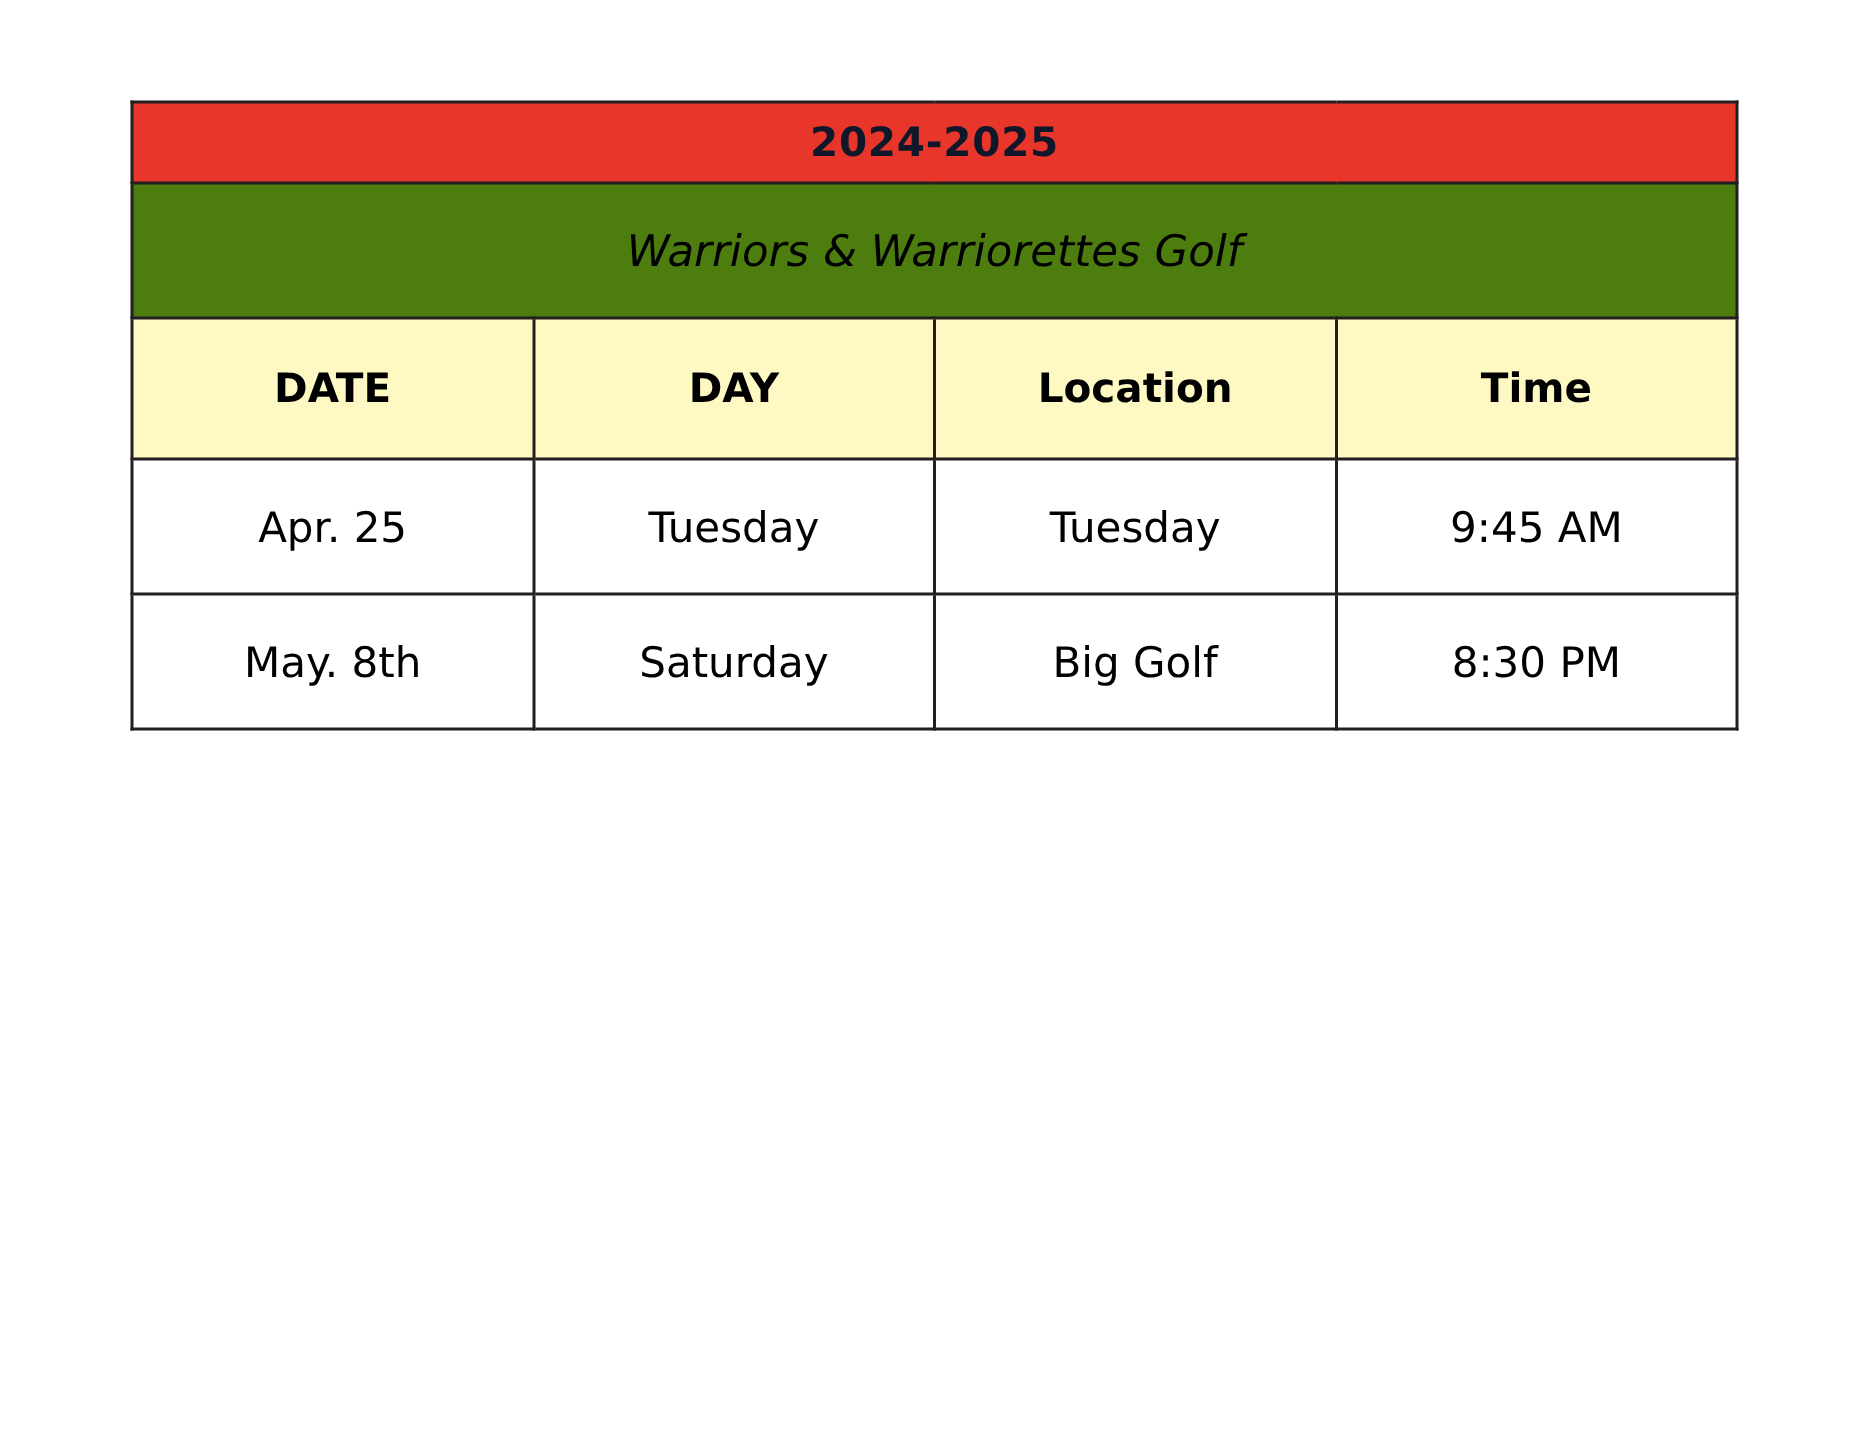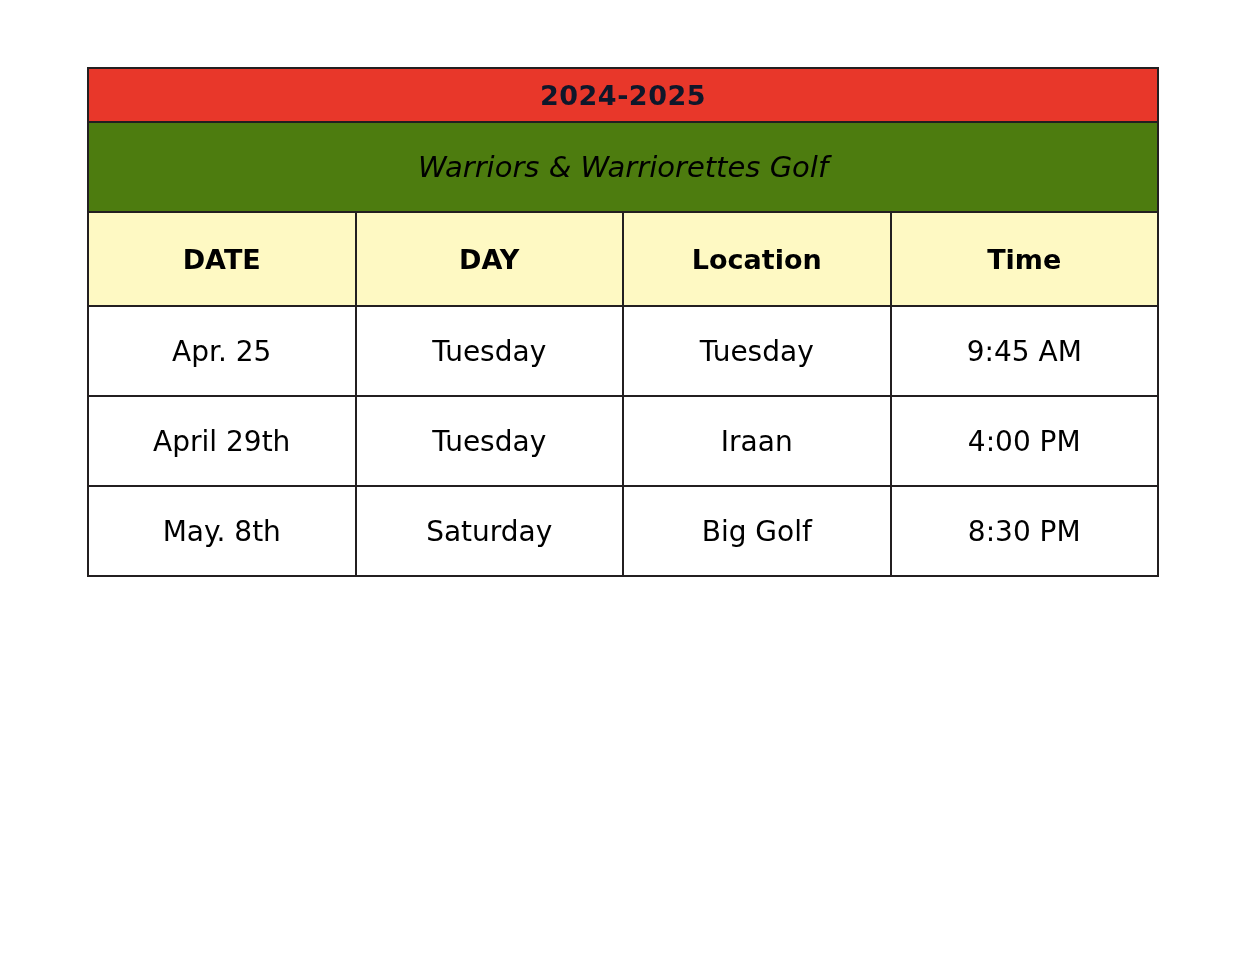--- a/index.html
+++ b/index.html
@@ -82,26 +82,20 @@
         <td class="col-head c-loc">Location</td>
         <td class="col-head c-time">Time</td>
       </tr>
       <tr>
         <td class="data-cell c-date">Apr. 25</td>
         <td class="data-cell c-day">Tuesday</td>
         <td class="data-cell c-loc">Tuesday</td>
         <td class="data-cell c-time">9:45 AM</td>
       </tr>
       <tr>
-        <td class="data-cell c-date">April 29th</td>
-        <td class="data-cell c-day">Tuesday</td>
-        <td class="data-cell c-loc">Iraan</td>
-        <td class="data-cell c-time">4:00 PM</td>
-      </tr>
-      <tr>
         <td class="data-cell c-date">May. 8th</td>
         <td class="data-cell c-day">Saturday</td>
         <td class="data-cell c-loc">Big Golf</td>
         <td class="data-cell c-time">8:30 PM</td>
       </tr>
     </tbody>
   </table>
 </div>
 
 </body></html>

